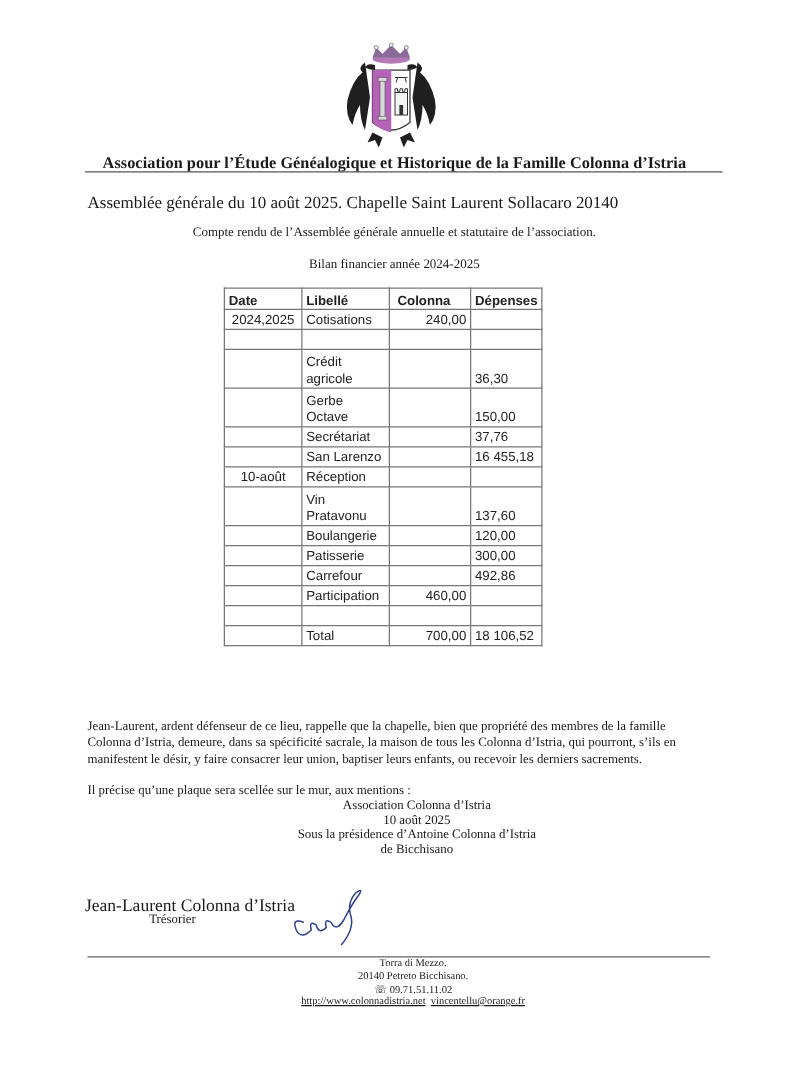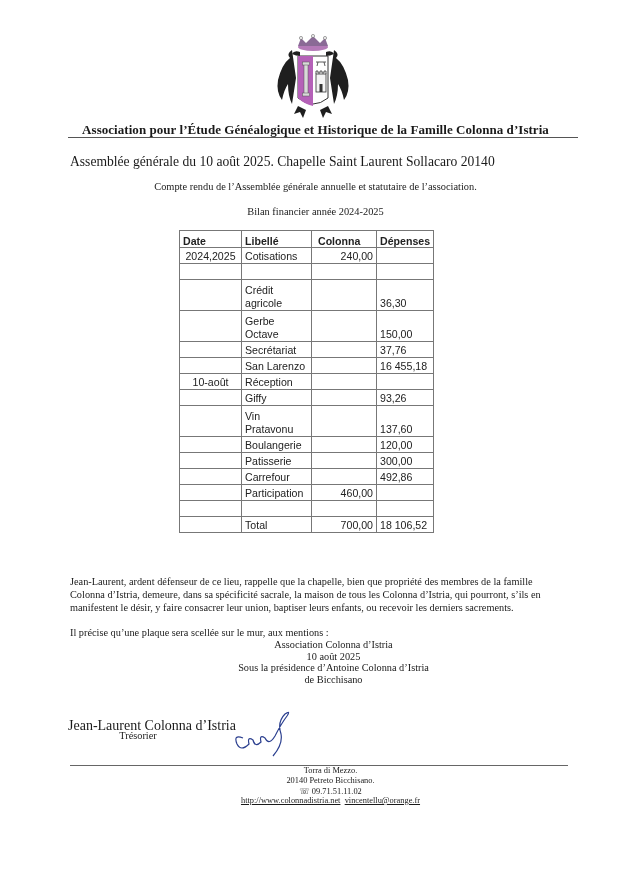--- a/index.html
+++ b/index.html
@@ -126,26 +126,20 @@
         <td class="c-rec"></td>
         <td class="c-dep">16 455,18</td>
       </tr>
       <tr>
         <td class="c-date">10-août</td>
         <td class="c-lib">Réception</td>
         <td class="c-rec"></td>
         <td class="c-dep"></td>
       </tr>
       <tr>
-        <td class="c-date"></td>
-        <td class="c-lib">Giffy</td>
-        <td class="c-rec"></td>
-        <td class="c-dep">93,26</td>
-      </tr>
-      <tr>
         <td class="c-date tall"></td>
         <td class="c-lib tall">Vin<br>Pratavonu</td>
         <td class="c-rec tall"></td>
         <td class="c-dep tall">137,60</td>
       </tr>
       <tr>
         <td class="c-date"></td>
         <td class="c-lib">Boulangerie</td>
         <td class="c-rec"></td>
         <td class="c-dep">120,00</td>

